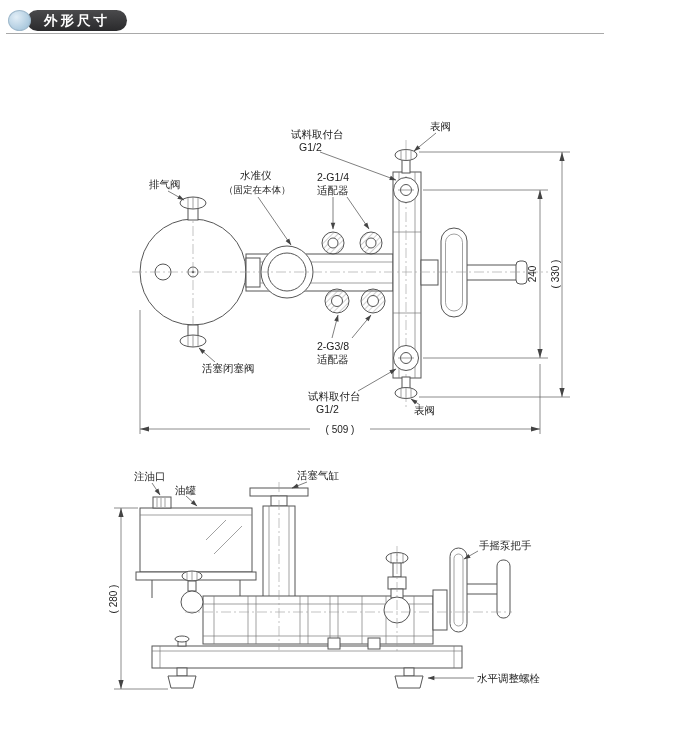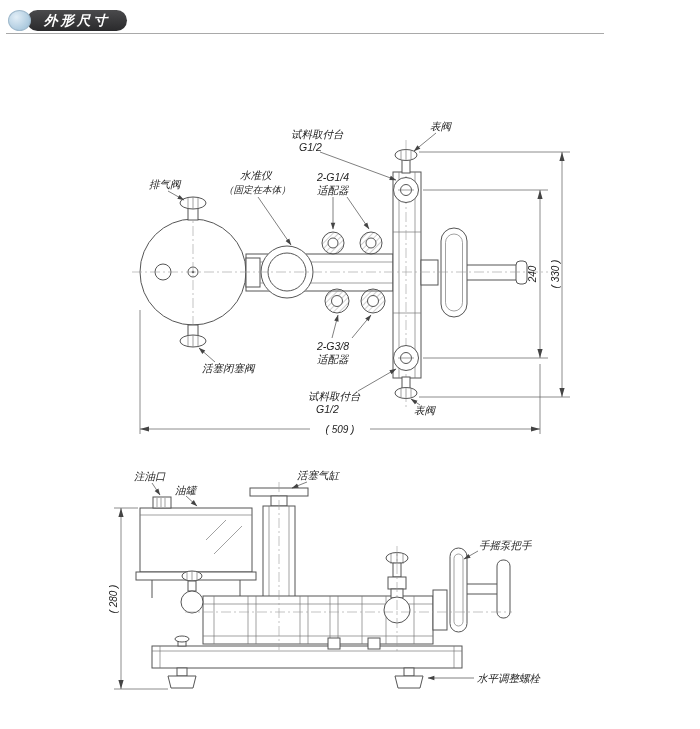--- a/index.html
+++ b/index.html
@@ -1,17 +1,17 @@
 <!DOCTYPE html>
 <html><head>
 <meta charset="utf-8">
 <style>
   html,body{margin:0;padding:0;background:#fff;}
   .page{position:relative;width:604px;height:729px;background:#fff;overflow:hidden;
-        font-family:"Liberation Sans","DejaVu Sans",sans-serif;font-style:italic;}
+        font-family:"Liberation Sans","DejaVu Sans",sans-serif;}
   .header{position:absolute;top:9px;left:8px;height:22px;display:flex;align-items:center;z-index:3;}
   .bullet{width:23px;height:21px;border-radius:50%;
           background:radial-gradient(circle at 35% 32%,#e2eef7,#aecbdf 70%,#9cbcd4);
           border:1px solid #9fb9cc;box-sizing:border-box;z-index:2;}
   .pill{margin-left:-4px;background:linear-gradient(#4a4a4c,#2a2a2c);color:#fff;border-radius:11px;
         padding:0 17px;height:21px;line-height:21px;font-size:13.5px;font-weight:bold;letter-spacing:3px;}
   .rule{position:absolute;top:33px;left:6px;width:688px;border-top:1px solid #a9a9a9;}
   svg{position:absolute;top:0;left:0;}
   .s{stroke:#555;stroke-width:1;fill:none;}
   .sw{stroke:#555;stroke-width:1;fill:#fff;}

